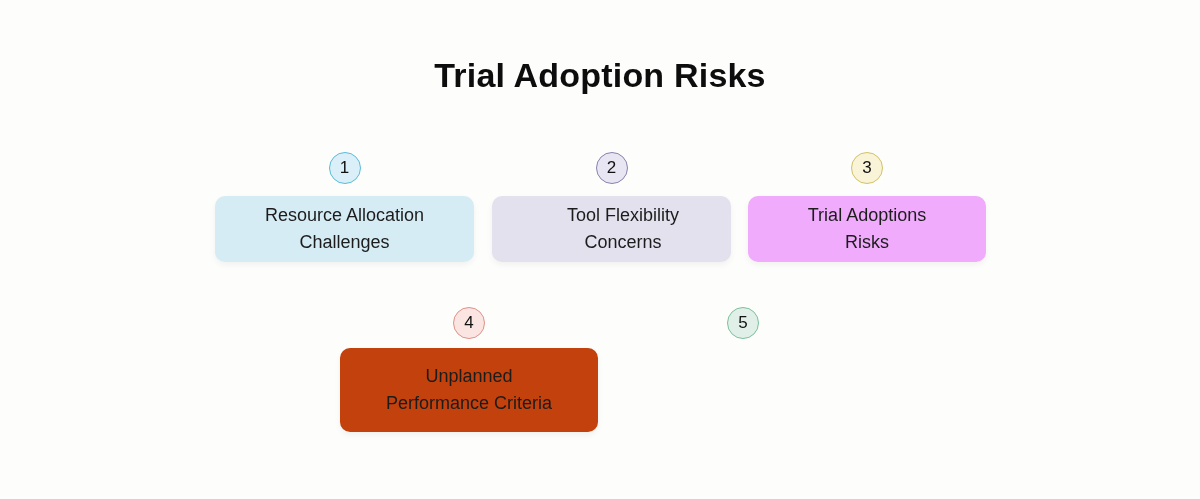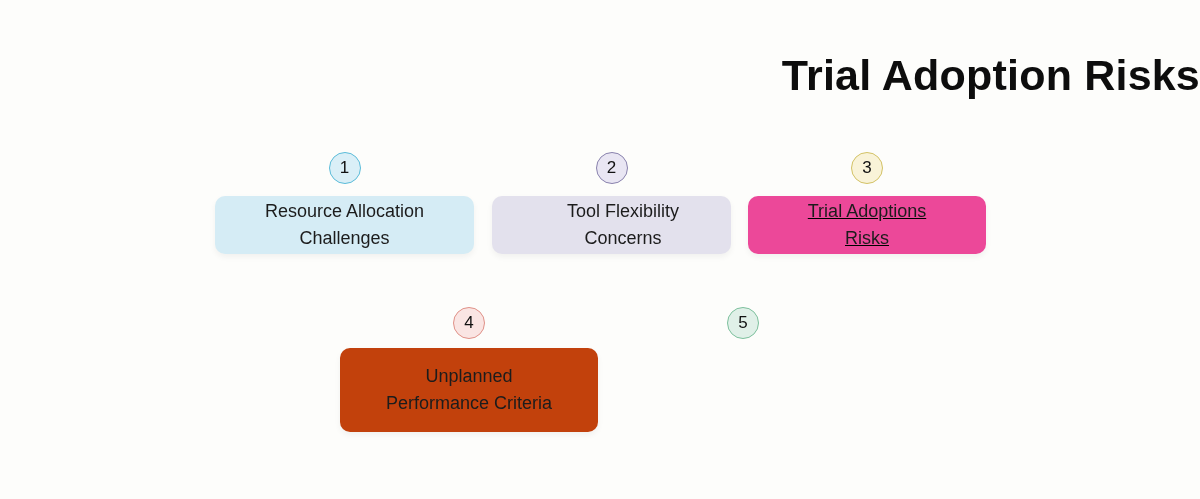--- a/index.html
+++ b/index.html
@@ -16,22 +16,22 @@
     position: relative;
     width: 1200px;
     height: 499px;
     background: #fdfdfb;
   }
   .title {
     position: absolute;
     top: 55px;
     left: 0;
     width: 100%;
-    text-align: right;
-    font-size: 43px;
+    text-align: center;
+    font-size: 34px;
     line-height: 40px;
     font-weight: 700;
     color: #0d0d0d;
     letter-spacing: 0.2px;
   }
   .card {
     position: absolute;
     display: flex;
     flex-direction: column;
     align-items: center;
@@ -61,21 +61,21 @@
   }
   .label {
     font-size: 18px;
     line-height: 27px;
     color: #1c1c1c;
     text-align: center;
     white-space: pre-line;
   }
   .row1 .circle { margin-bottom: 12px; }
   .row2 .circle { margin-bottom: 9px; }
-  .row1 .box { height: 58px; }
+  .row1 .box { height: 66px; }
   .row2 .box { height: 84px; }
   .item-1 { left: 215px; top: 152px; width: 259px; }
   .item-2 { left: 492px; top: 152px; width: 239px; }
   .item-3 { left: 748px; top: 152px; width: 238px; }
   .item-4 { left: 340px; top: 307px; width: 258px; }
   .item-5 { left: 624px; top: 307px; width: 238px; }
 </style>
 </head>
 <body>
 
@@ -99,21 +99,21 @@
     <div class="box" style="background: rgb(227, 225, 237);">
       <span class="label" style="color: rgb(28, 28, 28); margin-left: 23px;">Tool Flexibility
 Concerns</span>
     </div>
   </div>
 
   <div class="card item-3 row1">
     <div class="circle" style="background: rgb(249, 243, 216); border-color: rgb(211, 194, 102);">
       <span class="num">3</span>
     </div>
-    <div class="box" style="background: #ec4899; text-decoration: underline;">
+    <div class="box" style="background: #f0abfc;">
       <span class="label" style="color: rgb(28, 28, 28);">Trial Adoptions
 Risks</span>
     </div>
   </div>
 
   <div class="card item-4 row2">
     <div class="circle" style="background: rgb(250, 229, 227); border-color: rgb(224, 145, 136);">
       <span class="num">4</span>
     </div>
     <div class="box" style="background: #c2410c;">

